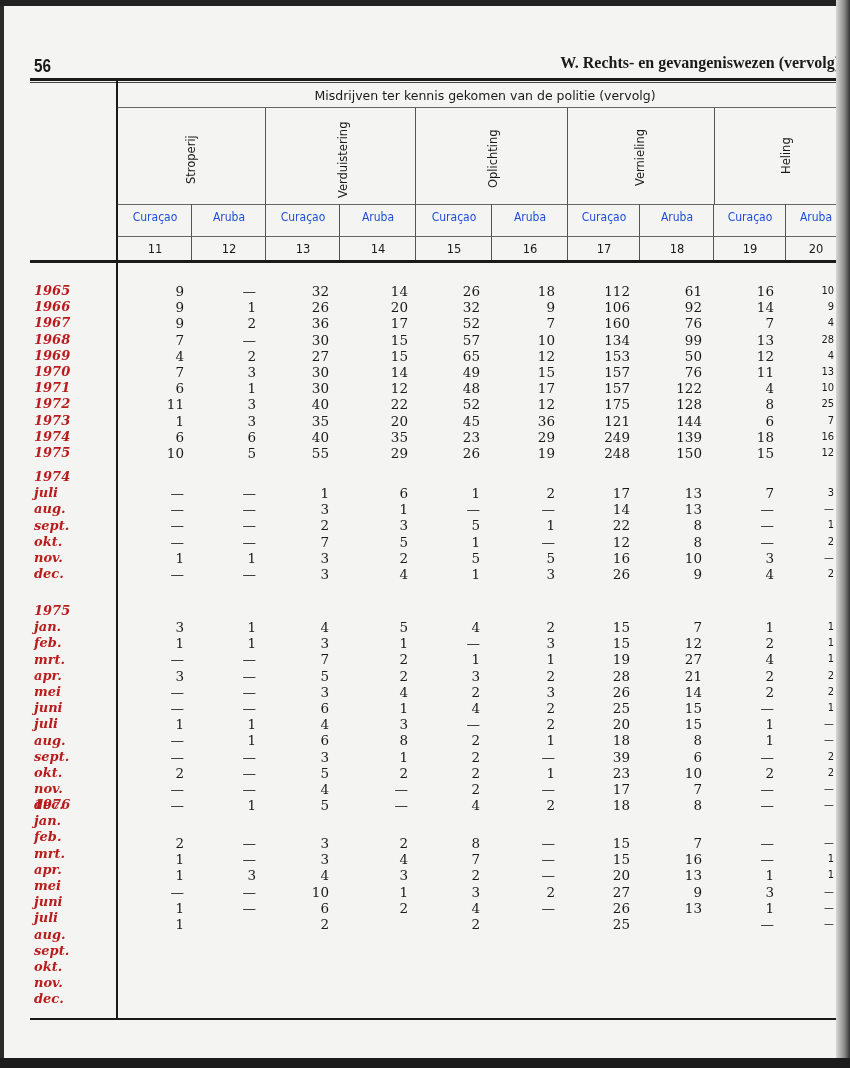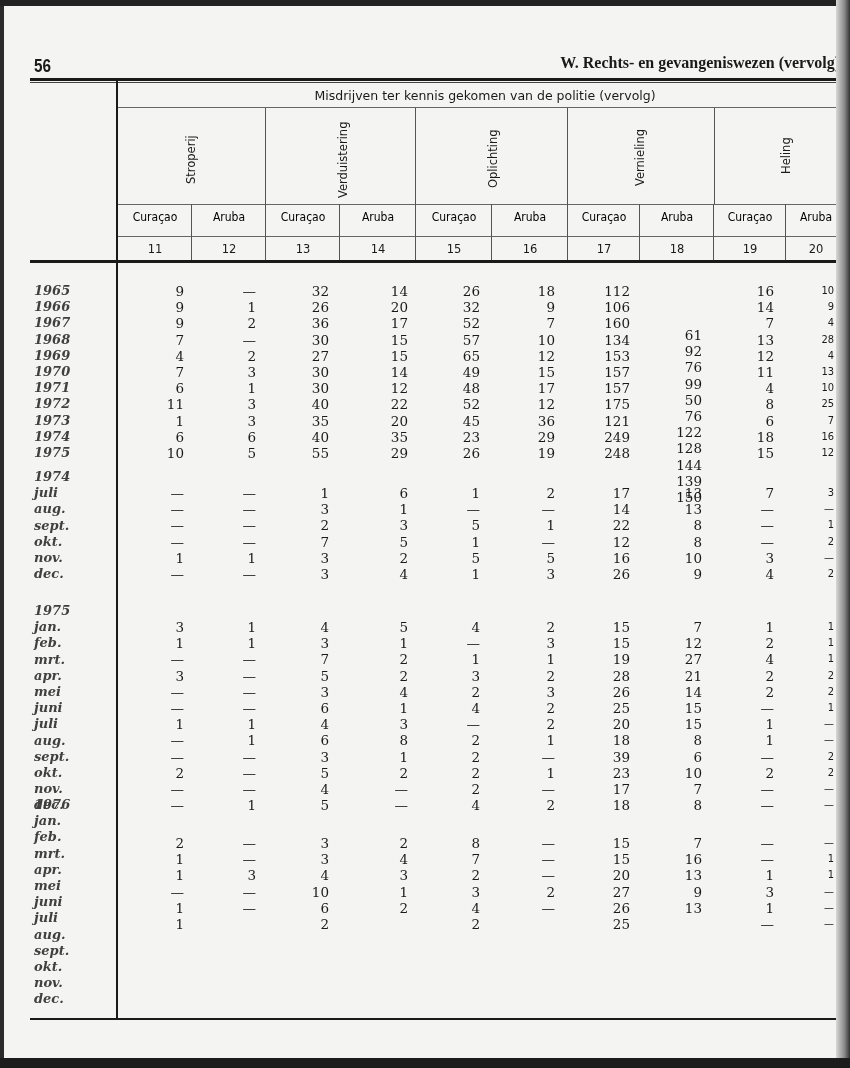--- a/index.html
+++ b/index.html
@@ -20,24 +20,24 @@
 
   .rule-thick { position:absolute; left:26px; width:820px; background:#1a1a1a; }
   .vrule { position:absolute; width:2px; background:#1a1a1a; }
   .vthin { position:absolute; width:1px; background:#555; }
   .hthin { position:absolute; height:1px; background:#666; }
 
   .main-title { position:absolute; left:116px; width:730px; top:82px; text-align:center; font-family:"DejaVu Sans",sans-serif; font-size:12.5px; color:#1a1a1a; }
 
   .vert-label { position:absolute; font-family:"DejaVu Sans",sans-serif; font-size:11.5px; color:#1a1a1a; white-space:nowrap; transform:rotate(-90deg); transform-origin:left top; }
 
-  .col-head { position:absolute; top:204px; height:20px; text-align:center; font-family:"DejaVu Sans Condensed","DejaVu Sans",sans-serif; font-size:12px; color:#000000; }
+  .col-head { position:absolute; top:204px; height:20px; text-align:center; font-family:"DejaVu Sans Condensed","DejaVu Sans",sans-serif; font-size:12px; color:#1d4ed8; }
   .col-num { position:absolute; top:236px; height:18px; text-align:center; font-family:"DejaVu Sans",sans-serif; font-size:11.5px; color:#1a1a1a; }
 
-  .stub { position:absolute; left:30px; width:80px; font-family:"DejaVu Serif",serif; font-style:italic; font-weight:bold; font-size:13px; color:#404040; line-height:16.2px; }
+  .stub { position:absolute; left:30px; width:80px; font-family:"DejaVu Serif",serif; font-style:italic; font-weight:bold; font-size:13px; color:#b91c1c; line-height:16.2px; }
   .stub div { height:16.2px; }
   .stub .yr { font-weight:bold; }
 
   .datacol { position:absolute; font-family:"DejaVu Serif",serif; font-size:13.5px; color:#1a1a1a; line-height:16.2px; text-align:right; }
   .datacol div { height:16.2px; }
   .c20 { font-size:11px; font-family:"DejaVu Sans Condensed","DejaVu Sans",sans-serif; }
 </style>
 </head>
 <body>
 
@@ -200,21 +200,21 @@
       <div>160</div>
       <div>134</div>
       <div>153</div>
       <div>157</div>
       <div>157</div>
       <div>175</div>
       <div>121</div>
       <div>249</div>
       <div>248</div>
     </div>
-    <div class="datacol" style="top: 277px; left: 648px; width: 50px; margin-top: 44px;">
+    <div class="datacol" style="top: 277px; left: 648px; width: 50px;">
       <div>61</div>
       <div>92</div>
       <div>76</div>
       <div>99</div>
       <div>50</div>
       <div>76</div>
       <div>122</div>
       <div>128</div>
       <div>144</div>
       <div>139</div>

